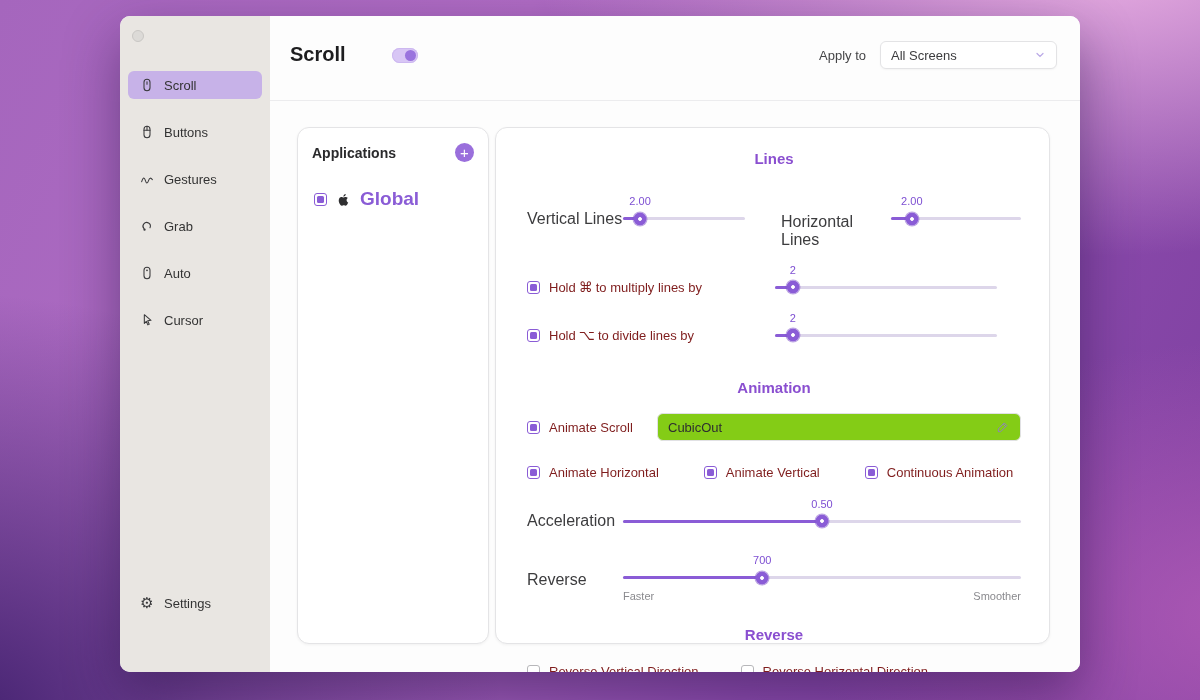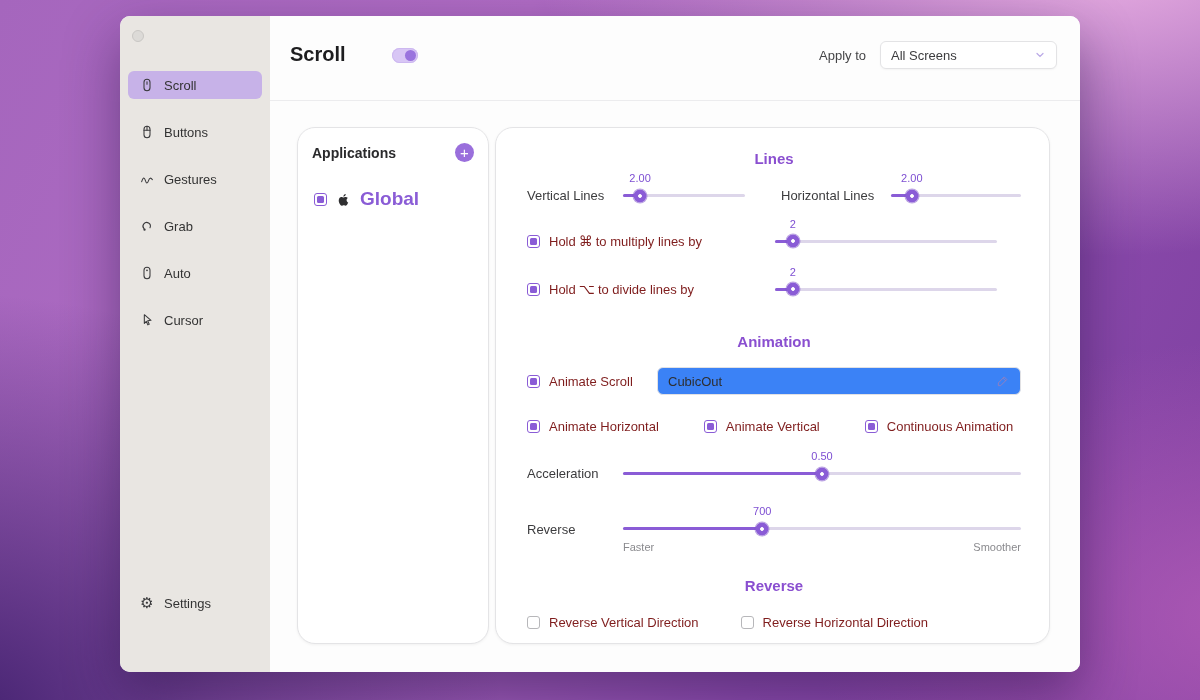--- a/index.html
+++ b/index.html
@@ -44,33 +44,33 @@
   .toggle .knob{position:absolute;right:2px;top:2px;width:11px;height:11px;border-radius:50%;background:#9a74de;}
   .apply-group{position:absolute;right:23px;top:25px;height:28px;display:flex;align-items:center;gap:14px;}
   .apply-label{font-size:13px;color:#454547;}
   .dropdown{width:177px;height:28px;background:#fff;border:1px solid #e3e3e5;border-radius:6px;
     display:flex;align-items:center;padding:0 10px;font-size:13px;color:#3c3c3e;
     box-shadow:0 1px 2px rgba(0,0,0,.04);cursor:pointer;text-align:right;}
   .dropdown .chev{margin-left:auto;display:flex;}
   .divider{position:absolute;left:0;right:0;top:84px;height:1px;background:#ececee;}
   
   .panel{position:absolute;top:111px;height:517px;background:#fff;border:1px solid #e4e4e6;
-    border-radius:18px;box-shadow:0 1px 3px rgba(0,0,0,.05);}
+    border-radius:12px;box-shadow:0 1px 3px rgba(0,0,0,.05);}
   .apps-panel{left:27px;width:192px;padding:15px 14px;}
   .apps-head{display:flex;align-items:center;}
   .apps-title{font-size:14px;font-weight:700;color:#2a2a2c;}
   .add-btn{margin-left:auto;width:19px;height:19px;border-radius:50%;background:#9a6fdc;color:#fff;
     display:flex;align-items:center;justify-content:center;font-size:15px;line-height:19px;cursor:pointer;}
   .app-row{margin-top:26px;display:flex;align-items:center;gap:9px;padding-left:2px;}
   .app-label{font-size:19px;font-weight:600;color:var(--accent);}
   .apple svg{display:block;}
   .set-panel{left:225px;width:555px;padding:22px 28px 0 31px;}
   .section-h{margin:0;font-size:15px;font-weight:700;color:var(--heading);line-height:18px;text-align:center;}
   .row{display:flex;align-items:center;}
-  .lbl{font-size:13px;color:var(--text);}
+  .lbl{font-size:16px;color:var(--text);}
   
   .cb{width:13px;height:13px;border:1.5px solid var(--accent);border-radius:3px;flex:0 0 13px;
     display:inline-flex;align-items:center;justify-content:center;cursor:pointer;background:#fff;}
   .cb::after{content:'';width:7px;height:7px;background:var(--accent);border-radius:1.5px;}
   .cb.off{border-color:#b7b7ba;}
   .cb.off::after{display:none;}
   .cbl{font-size:13px;color:#7f1d1d;margin-left:9px;}
   .key{font-size:14px;margin:0 3px;}
   
   .slider{position:relative;height:13px;cursor:pointer;}
@@ -79,29 +79,29 @@
   .slider .thumb{position:absolute;top:6.5px;width:13px;height:13px;border-radius:50%;
     transform:translate(-50%,-50%);
     background:radial-gradient(circle at 50% 50%, #ffffff 0 1.5px, var(--accent) 2.2px);
     box-shadow:0 0 0 1px rgba(122,76,198,.5);}
   .slider .val{position:absolute;top:-17px;transform:translateX(-50%);font-size:11px;color:#7d4ed2;white-space:nowrap;}
   .subhints{display:flex;justify-content:space-between;margin-top:6px;font-size:11px;color:#8a8a8e;}
   
   .row-lines{margin-top:20px;}
   .w-vlabel{width:96px;flex:0 0 96px;}
   .sl-v{width:122px;flex:0 0 122px;}
-  .w-hlabel{margin-left:36px;width:110px;flex:0 0 110px;}
+  .w-hlabel{margin-left:36px;width:110px;flex:0 0 110px;margin-top:25px;}
   .sl-h{flex:1;}
   .row-hold{margin-top:30px;}
   .row-hold2{margin-top:32px;}
   .sl-hold{margin-left:auto;width:222px;flex:0 0 222px;margin-right:24px;}
   .h-anim{margin-top:36px;}
   .row-easing{margin-top:16px;}
   .easing-field{margin-left:auto;width:364px;height:28px;border:1px solid #e1e1e4;border-radius:6px;
-    display:flex;align-items:center;padding:0 10px;font-size:13px;color:#2e2e30;background:#3b82f6;cursor:text;}
+    display:flex;align-items:center;padding:0 10px;font-size:13px;color:#2e2e30;background:#84cc16;cursor:text;}
   .easing-field .pencil{margin-left:auto;display:flex;}
   .row-cbs{margin-top:24px;gap:45px;}
   .cb-group{display:flex;align-items:center;}
   .row-accel{margin-top:32px;}
   .row-dur{margin-top:41px;align-items:flex-start;}
   .row-dur .lbl{margin-top:0;}
   .dur-wrap{flex:1;}
   .h-rev{margin-top:24px;}
   .row-rev{margin-top:20px;gap:42px;}
   svg.stroke{fill:none;stroke:#3a3a3c;stroke-width:1.6;stroke-linecap:round;stroke-linejoin:round;}

